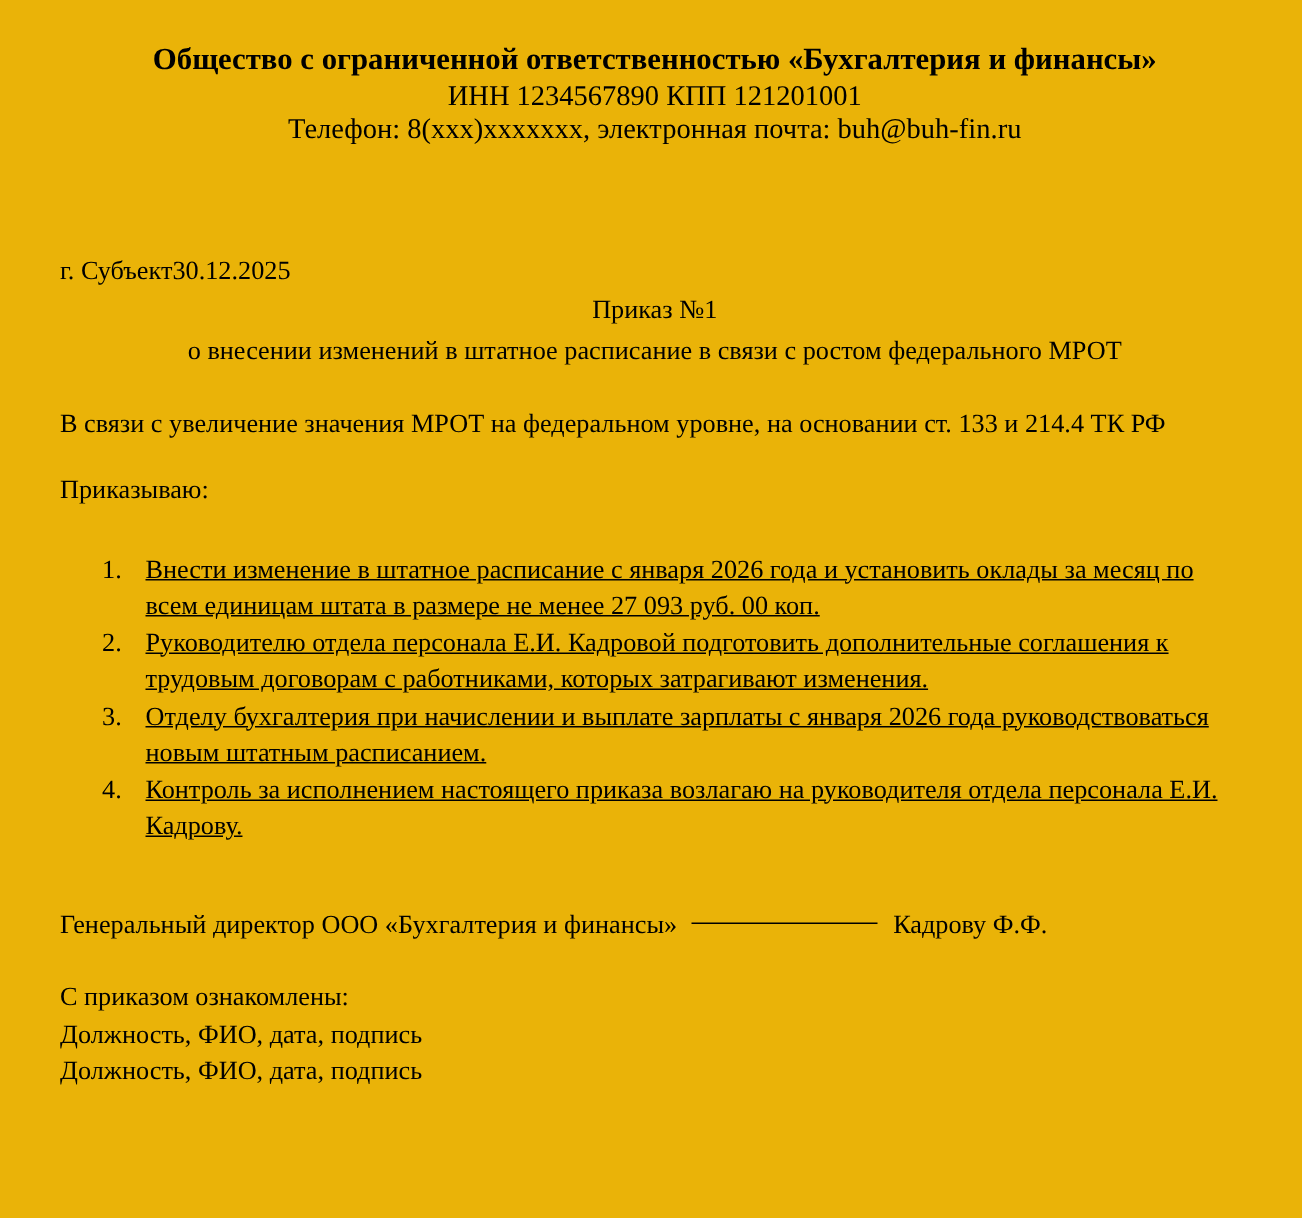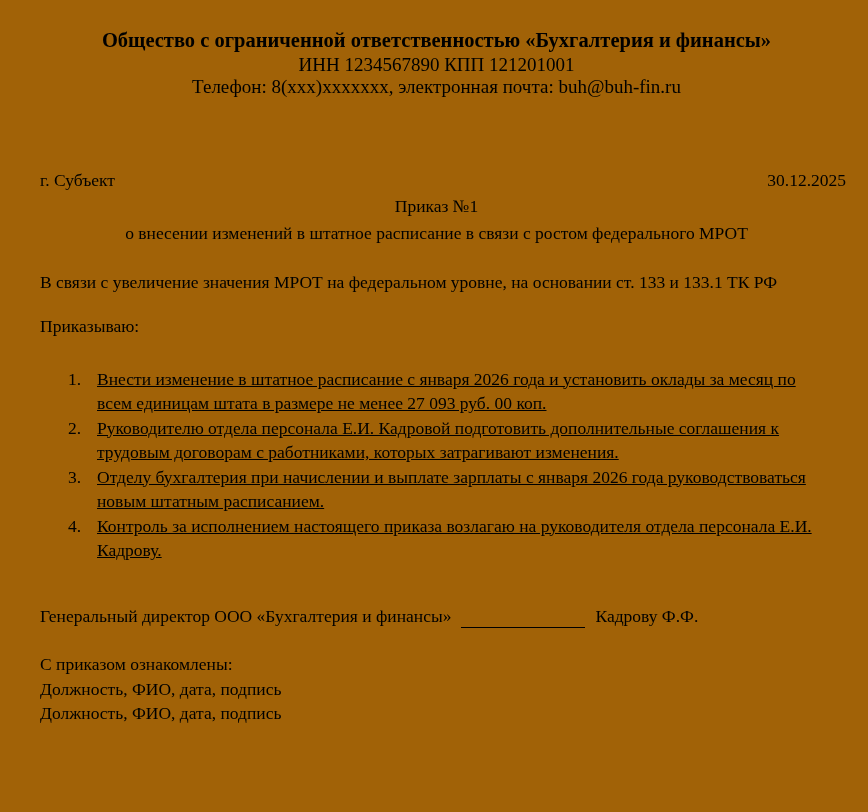--- a/index.html
+++ b/index.html
@@ -4,21 +4,21 @@
 <style>
   html, body {
     margin: 0;
     padding: 0;
     background: #ffffff;
   }
   .page {
     position: relative;
     width: 868px;
     height: 812px;
-    background: #a16207;
+    background: #eab308;
     color: #000000;
     font-family: "Liberation Serif", "DejaVu Serif", serif;
     font-size: 17.5px;
     line-height: 24.5px;
     box-sizing: border-box;
     padding: 26px 35px 0 40px;
     overflow: hidden;
   }
   
   .org-header { text-align: center; }
@@ -28,21 +28,20 @@
     line-height: 28px;
   }
   .org-line {
     font-size: 19px;
     line-height: 22px;
   }
   
   .meta-row {
     margin-top: 70px;
     display: flex;
-    justify-content: space-between;
     align-items: baseline;
   }
   .meta-row .date { margin-right: -13px; }
   
   .doc-title {
     margin-top: 0;
     text-align: center;
     line-height: 27px;
   }
   
@@ -63,21 +62,21 @@
   }
   .order-item .txt {
     flex: 0 1 auto;
     max-width: 736px;
     text-decoration: underline;
   }
   
   .sig-row {
     margin-top: 41px;
     display: flex;
-    align-items: flex-end;
+    align-items: center;
     white-space: nowrap;
   }
   .sig-line {
     display: inline-block;
     width: 124px;
     height: 0;
     border-bottom: 1.6px solid #000;
     margin: 0 10px;
   }
   
@@ -97,21 +96,21 @@
   <div class="meta-row">
     <span>г. Субъект</span>
     <span class="date">30.12.2025</span>
   </div>
 
   <div class="doc-title">
     <div>Приказ №1</div>
     <div>о внесении изменений в штатное расписание в связи с ростом федерального МРОТ</div>
   </div>
 
-  <p class="intro">В связи с увеличение значения МРОТ на федеральном уровне, на основании ст. 133 и 133.1 ТК РФ</p>
+  <p class="intro">В связи с увеличение значения МРОТ на федеральном уровне, на основании ст. 133 и 214.4 ТК РФ</p>
 
   <p class="order-word">Приказываю:</p>
 
   <div class="order-list">
     <div class="order-item">
       <span class="num">1.</span>
       <span class="txt">Внести изменение в штатное расписание с января 2026 года и установить оклады за месяц по всем единицам штата в размере не менее 27 093 руб. 00 коп.</span>
     </div>
     <div class="order-item">
       <span class="num">2.</span>

